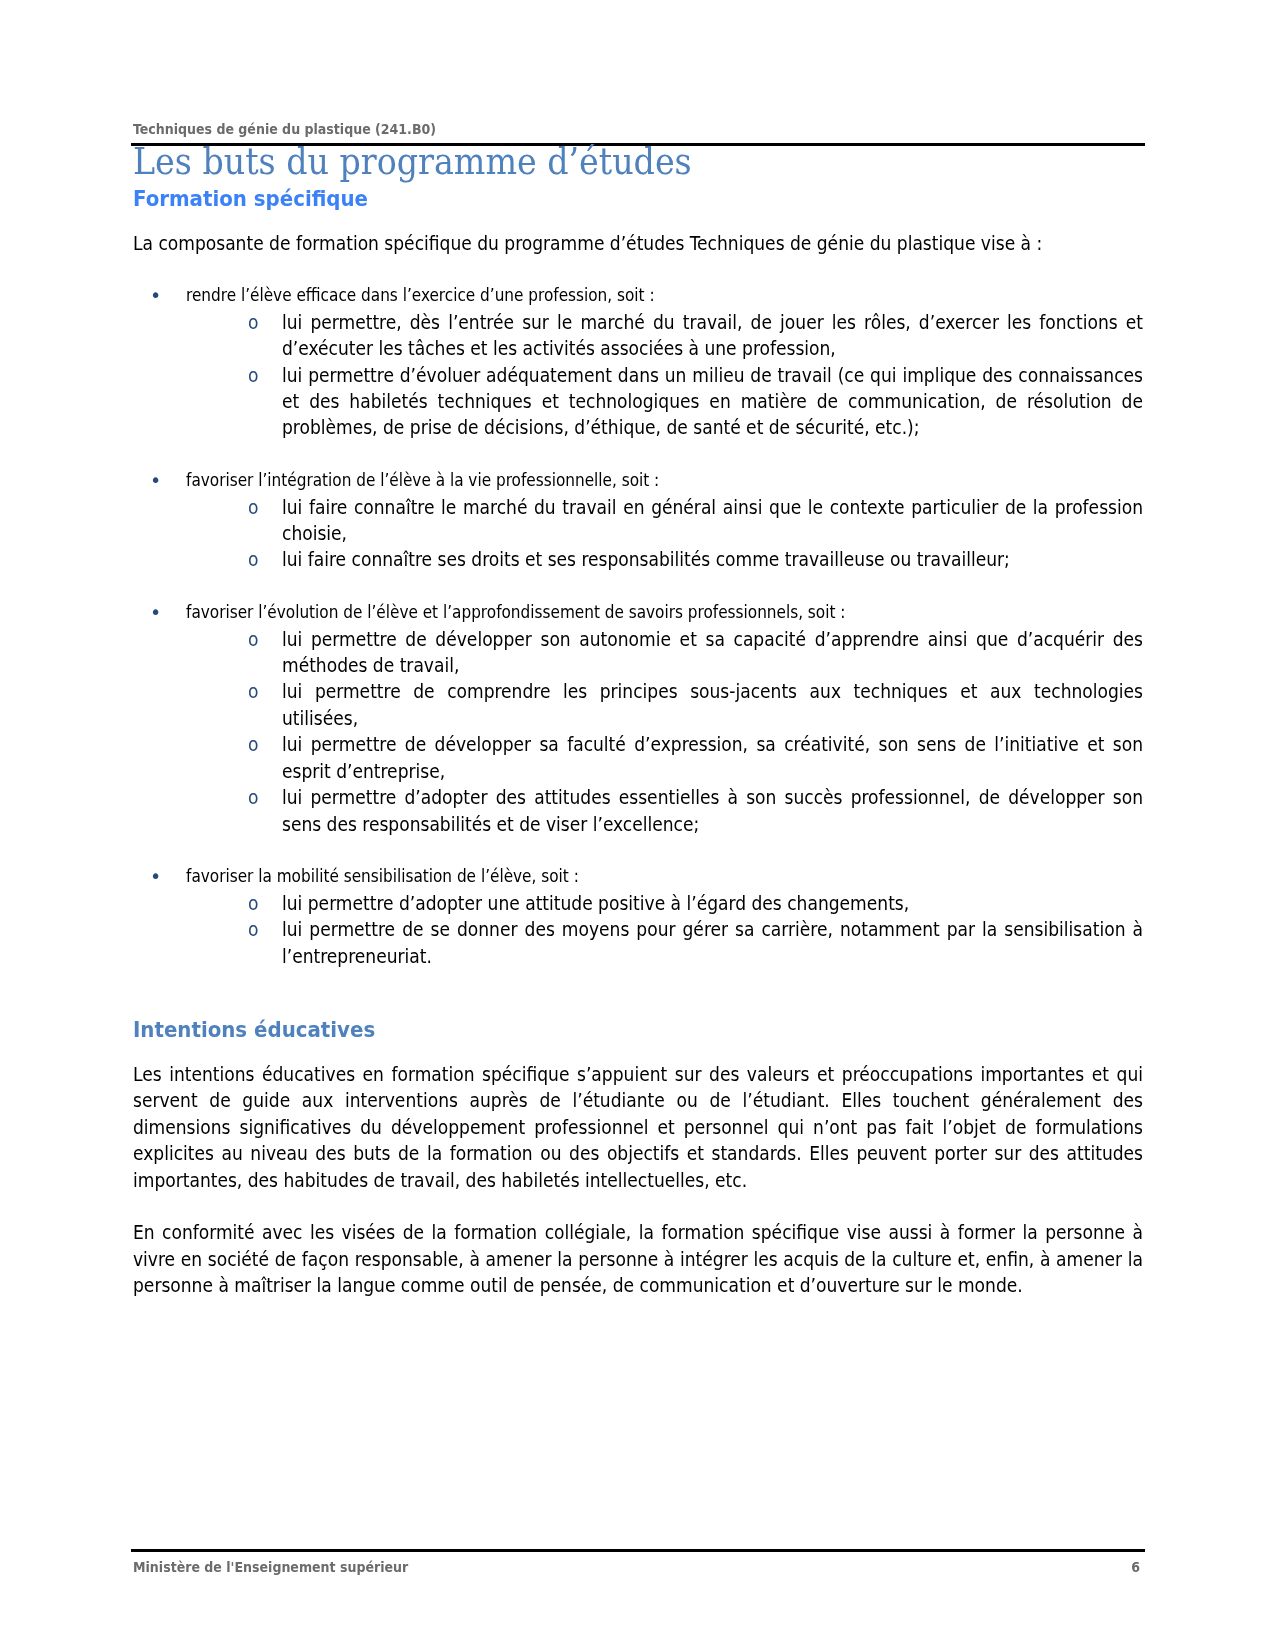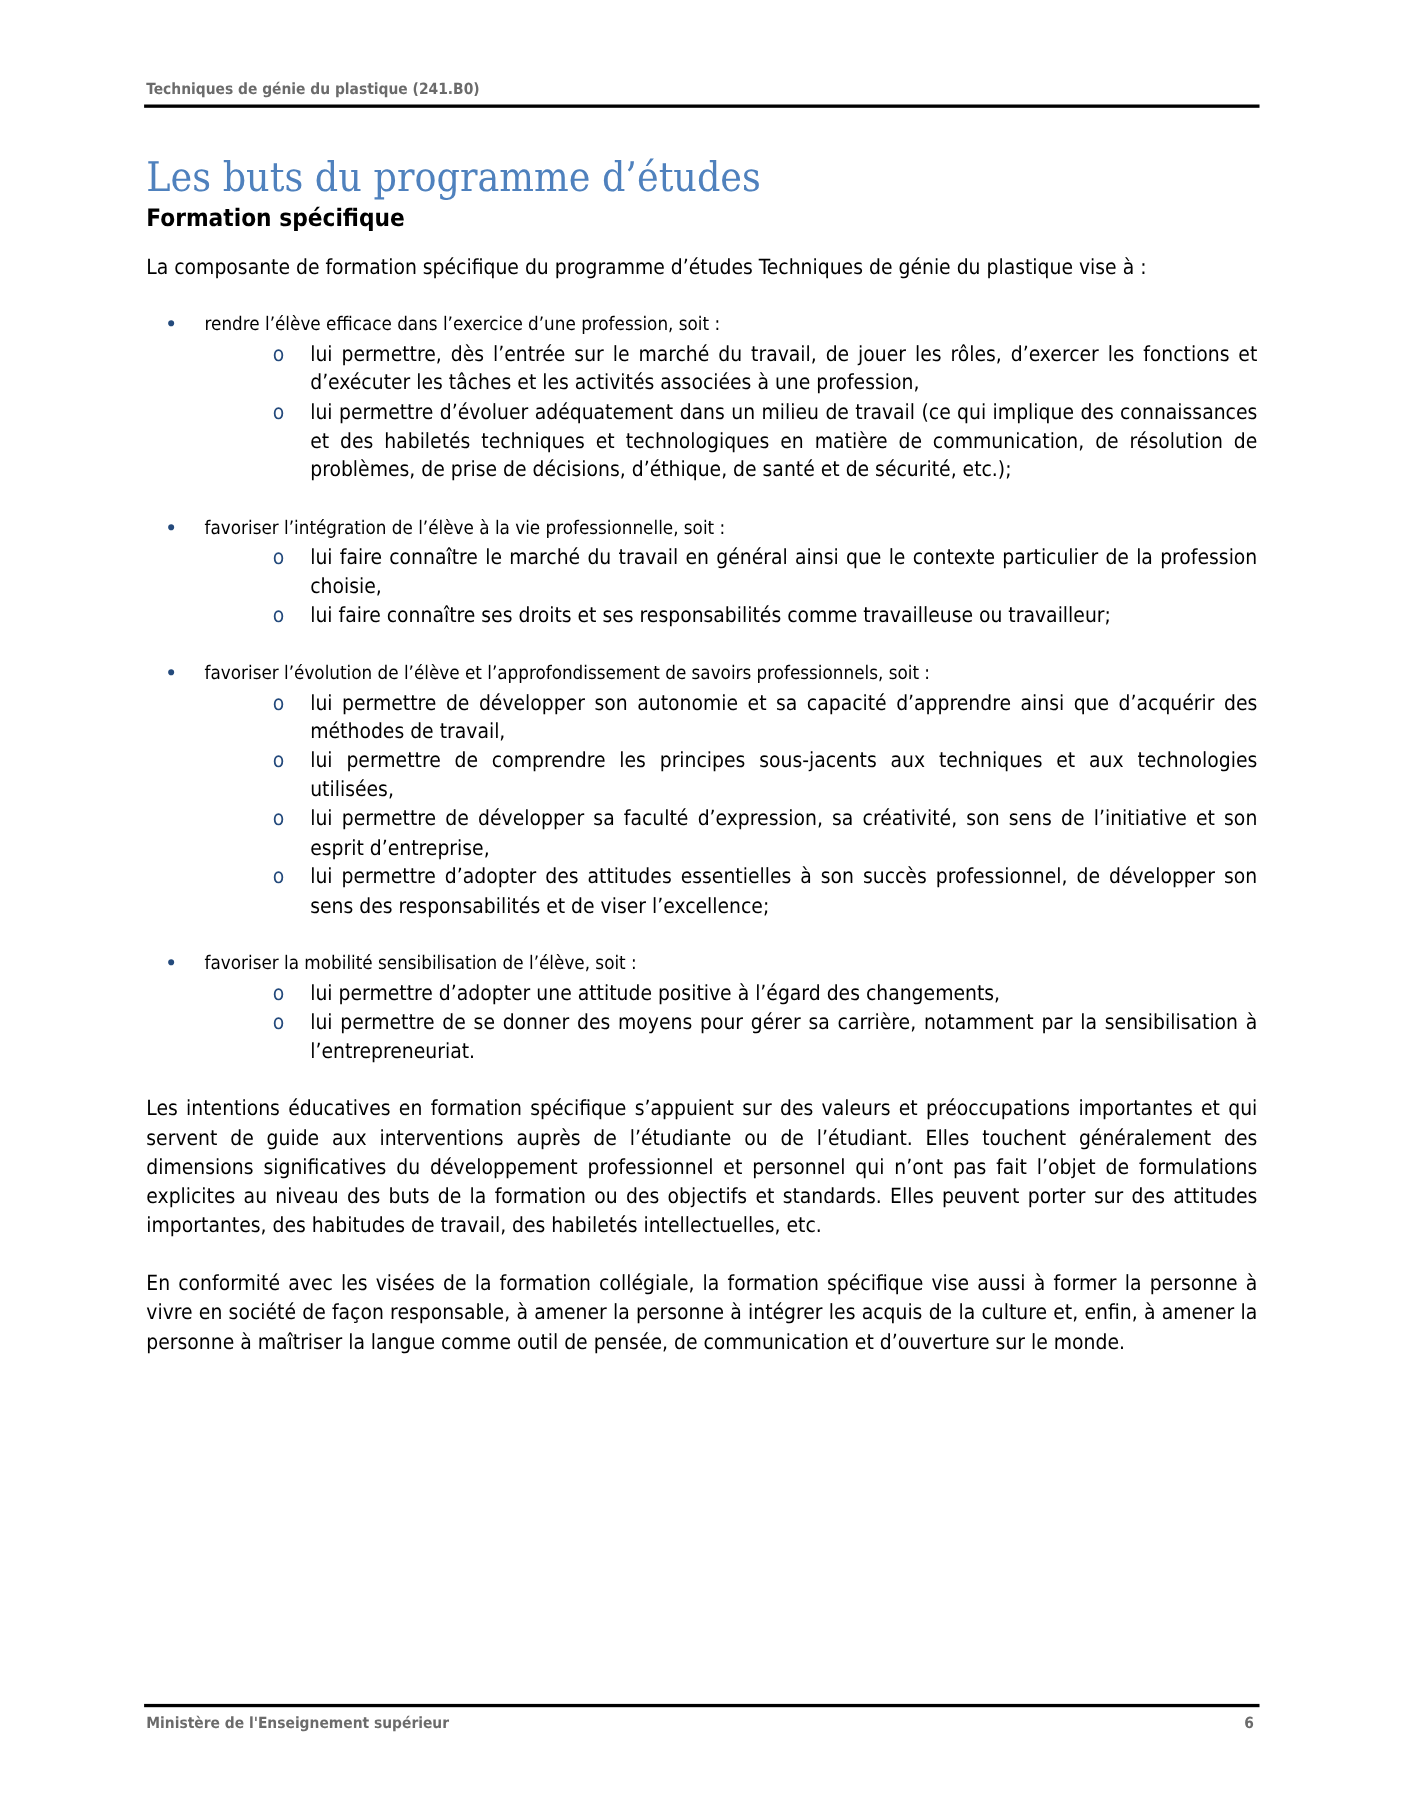--- a/index.html
+++ b/index.html
@@ -1,26 +1,26 @@
 <!DOCTYPE html>
 <html><head>
 <meta charset="utf-8">
 <style>
   html, body { margin: 0; padding: 0; background: #ffffff; }
   body { width: 1275px; height: 1650px; position: relative; overflow: hidden;
          font-family: "DejaVu Sans", "Liberation Sans", sans-serif; color: #000; }
   .page-header { position: absolute; left: 131px; top: 72px; width: 1014px; }
   .page-header .htext { font-size: 14px; font-weight: bold; color: #6b6b6b; font-stretch: condensed;
-         line-height: 18px; padding-left: 2px; }
+         line-height: 18px; padding-left: 2px; margin-top: 48px; }
   .rule { height: 3px; background: #000; }
   .page-header .rule { margin-top: 5px; }
   .content { position: absolute; left: 133px; top: 142px; width: 1010px; }
   h1.title { margin: 0; font-family: "DejaVu Serif", "Liberation Serif", serif; font-weight: normal;
          font-size: 37px; color: #4f81bd; line-height: 40px; font-stretch: condensed; }
-  h2.sub { margin: 2px 0 0 0; font-size: 22px; font-weight: bold; color: #000000; line-height: 30px;
+  h2.sub { margin: 2px 0 0 0; font-size: 22px; font-weight: bold; color: #3b82f6; line-height: 30px;
          font-stretch: condensed; }
   p.body { margin: 0; font-size: 19px; line-height: 26.4px; text-align: justify; font-stretch: condensed; }
   .intro { margin-top: 16px !important; }
   ul.goals { list-style: none; margin: 26px 0 0 0; padding: 0; }
   ul.goals > li { position: relative; padding-left: 53px; margin-bottom: 26.4px; }
   ul.goals > li > .bullet { position: absolute; left: 17px; top: 0; color: #244a7c; font-size: 19px; line-height: 26.4px; }
   ul.goals > li > .lead { font-size: 17px; line-height: 26.4px; font-stretch: condensed; }
   ul.subs { list-style: none; margin: 0; padding: 0 0 0 96px; }
   ul.subs > li { position: relative; padding-left: 0; font-size: 19px; line-height: 26.4px;
          text-align: justify; font-stretch: condensed; }
@@ -76,20 +76,21 @@
     <li>
       <span class="bullet">•</span>
       <div class="lead">favoriser la mobilité sensibilisation de l’élève, soit :</div>
       <ul class="subs">
         <li><span class="marker">o</span><span>lui permettre d’adopter une attitude positive à l’égard des changements,</span></li>
         <li><span class="marker">o</span><span>lui permettre de se donner des moyens pour gérer sa carrière, notamment par la sensibilisation à l’entrepreneuriat.</span></li>
       </ul>
     </li>
   </ul>
 
+  <h2 class="sub2">Intentions éducatives</h2>
   <p class="body p-int1">Les intentions éducatives en formation spécifique s’appuient sur des valeurs et préoccupations importantes et qui servent de guide aux interventions auprès de l’étudiante ou de l’étudiant. Elles touchent généralement des dimensions significatives du développement professionnel et personnel qui n’ont pas fait l’objet de formulations explicites au niveau des buts de la formation ou des objectifs et standards. Elles peuvent porter sur des attitudes importantes, des habitudes de travail, des habiletés intellectuelles, etc.</p>
   <p class="body p-int2">En conformité avec les visées de la formation collégiale, la formation spécifique vise aussi à former la personne à vivre en société de façon responsable, à amener la personne à intégrer les acquis de la culture et, enfin, à amener la personne à maîtriser la langue comme outil de pensée, de communication et d’ouverture sur le monde.</p>
 </div>
 
 <div class="page-footer">
   <div class="rule"></div>
   <div class="ftext">
     <span>Ministère de l'Enseignement supérieur</span>
     <span>6</span>
   </div>

